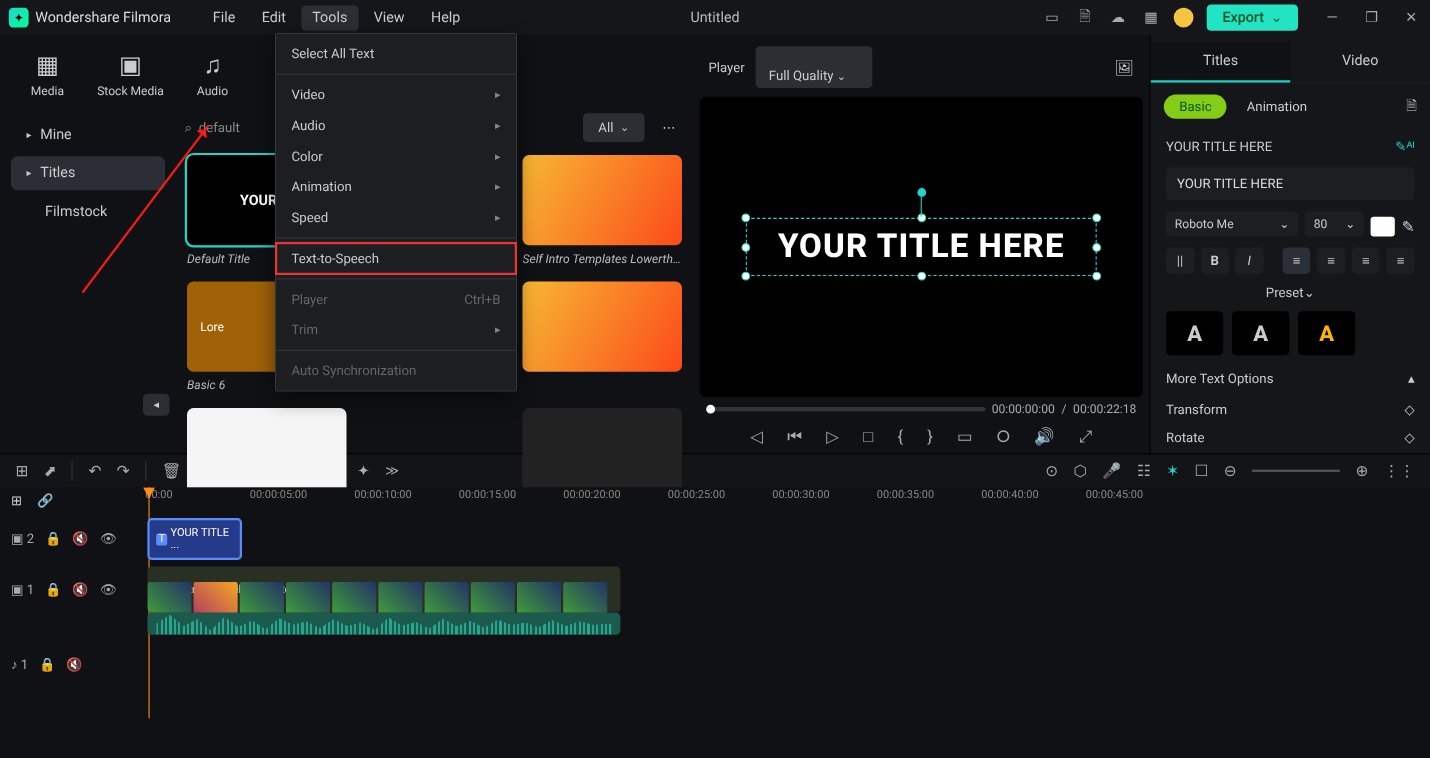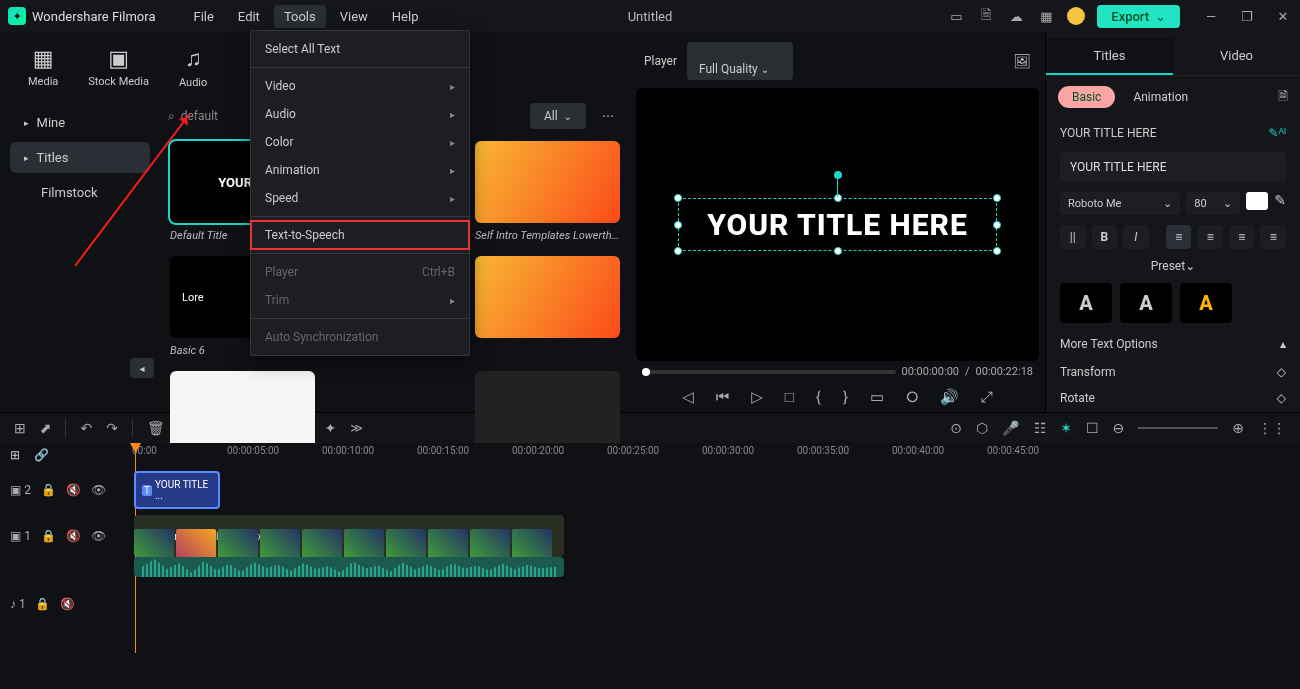--- a/index.html
+++ b/index.html
@@ -64,25 +64,25 @@
 .pv-time { display:flex; align-items:center; gap:6px; font-size:11px; color:#aaa; padding:4px 6px; }
 .pv-slider { flex:1; height:4px; background:#333; border-radius:2px; position:relative; }
 .pv-slider::before { content:""; position:absolute; width:8px; height:8px; background:#fff; border-radius:50%; left:0; top:-2px; }
 .pv-controls { display:flex; justify-content:center; gap:22px; padding:6px 0 2px; color:#aaa; font-size:15px; }
 
 .inspector { width:255px; background:#14161a; border-left:1px solid #000; padding:6px 0; overflow:hidden; display:flex; flex-direction:column; }
 .insp-tabs { display:flex; border-bottom:1px solid #222; }
 .insp-tab { flex:1; text-align:center; padding:10px 0; font-size:13px; }
 .insp-tab.active { background:#0f1114; border-bottom:2px solid #1ed6c7; }
 .insp-sub { display:flex; align-items:center; padding:10px 12px; gap:10px; }
-.pill { background:#fca5a5; color:#052; padding:4px 14px; border-radius:999px; font-size:12px; }
+.pill { background:#84cc16; color:#052; padding:4px 14px; border-radius:999px; font-size:12px; }
 .pill-ghost { color:#ccc; padding:4px 8px; font-size:12px; }
 .insp-row { padding:8px 14px; display:flex; align-items:center; justify-content:space-between; font-size:12px; }
 .txt-area { margin:4px 14px; background:#1c1e22; border-radius:4px; padding:8px 10px; height:54px; font-size:12px; color:#ddd; }
-.ctrl-row { display:flex; gap:6px; padding:6px 14px; align-items:flex-start; }
+.ctrl-row { display:flex; gap:6px; padding:6px 14px; align-items:flex-end; }
 .select { background:#1c1e22; padding:5px 8px; border-radius:4px; font-size:11px; flex:1; display:flex; justify-content:space-between; align-items:center; }
 .numsel { background:#1c1e22; padding:5px 8px; border-radius:4px; font-size:11px; width:54px; display:flex; justify-content:space-between; align-items:center;}
 .colbox { width:22px; height:18px; background:#fff; border-radius:3px; }
 .eyedrop { font-size:14px; }
 .btnrow { display:flex; gap:6px; padding:4px 14px; }
 .sqbtn { width:28px; height:24px; background:#1c1e22; border-radius:4px; display:flex; align-items:center; justify-content:center; font-size:12px; }
 .sqbtn.on{background:#2b2f37}
 .preset-row { padding:6px 14px; display:flex; justify-content:center; font-size:12px; }
 .preset-thumbs{ display:flex; gap:8px; padding:4px 14px;}
 .pthumb{ width:52px;height:40px;background:#000;border-radius:4px;display:flex;align-items:center;justify-content:center;font-weight:800;font-size:20px;}
@@ -265,21 +265,21 @@
             <div class="thumb sel">
                 <span>YOUR TI</span>
               </div>
             <div class="asset-label">Default Title</div>
           </div>
           <div class="asset-item" style="margin-left:auto">
             <div class="thumb orange"></div>
             <div class="asset-label">Self Intro Templates Lowerth...</div>
           </div>
           <div class="asset-item">
-            <div class="thumb" style="background:#000000;justify-content:flex-start;padding-left:12px">
+            <div class="thumb" style="background:#a16207;justify-content:flex-start;padding-left:12px">
                 <span style="font-size:11px;font-weight:400">Lore</span>
               </div>
             <div class="asset-label">Basic 6</div>
           </div>
           <div class="asset-item" style="margin-left:auto">
             <div class="thumb orange"></div>
             <div class="asset-label"></div>
           </div>
           <div class="asset-item">
             <div class="thumb white"></div>

